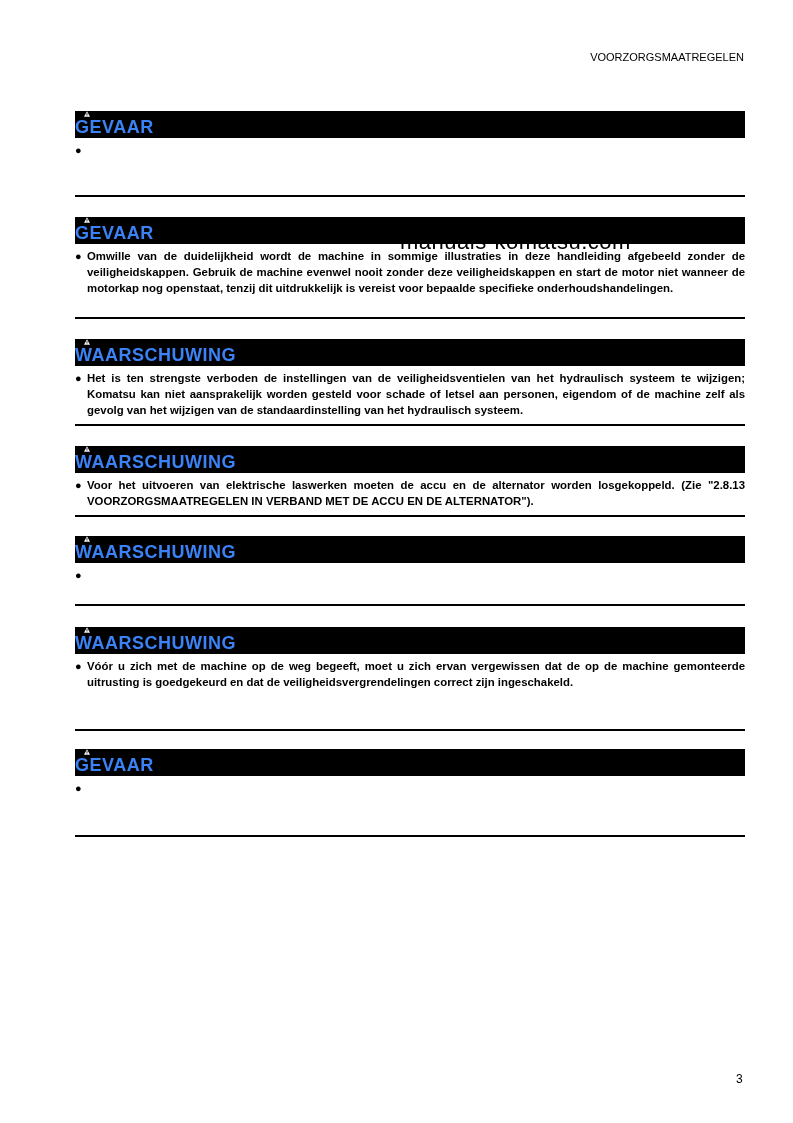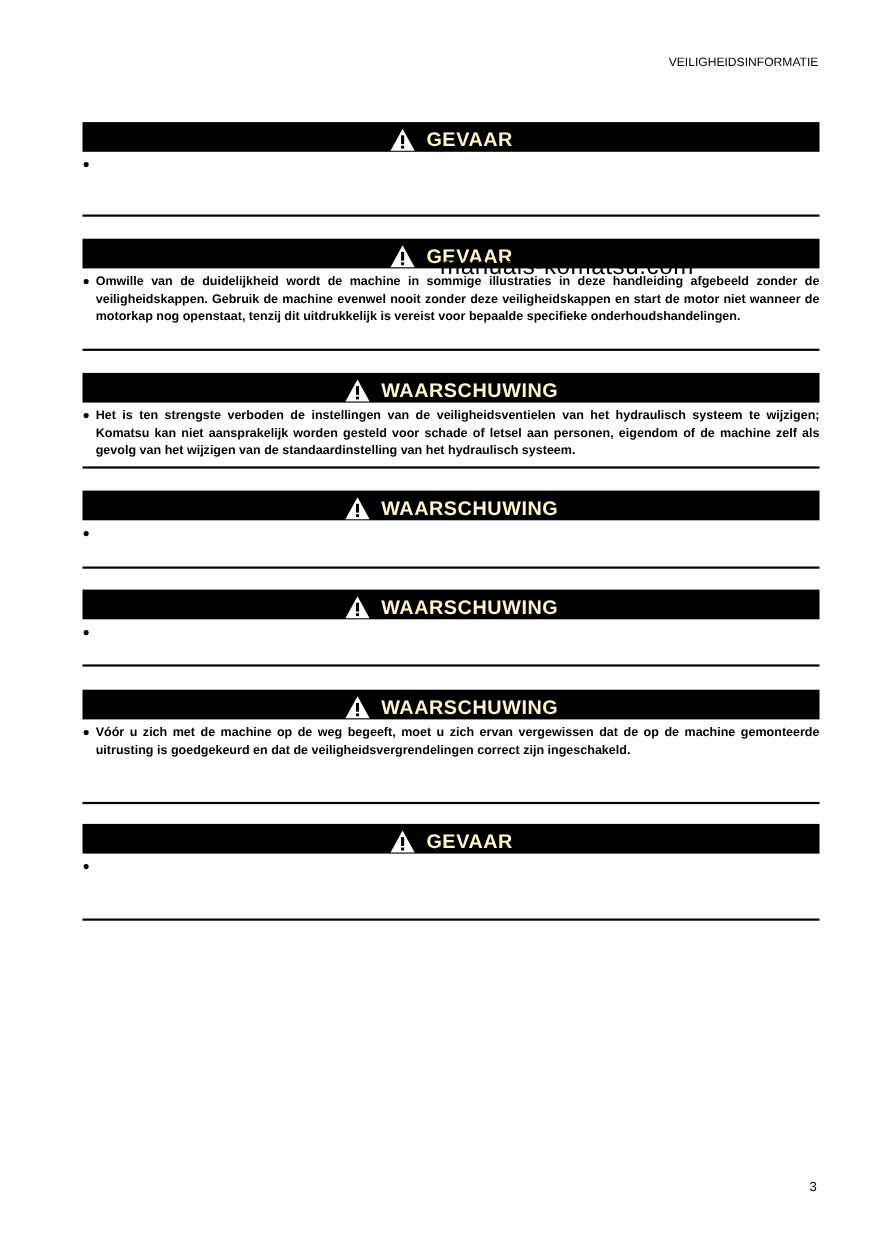--- a/index.html
+++ b/index.html
@@ -1,36 +1,36 @@
 <!DOCTYPE html>
 <html><head>
 <meta charset="utf-8">
 <style>
   html, body { margin: 0; padding: 0; background: #ffffff; }
   body { width: 793px; height: 1123px; position: relative; overflow: hidden;
          font-family: "Liberation Sans", "DejaVu Sans", sans-serif; color: #000; }
   .running-header { position: absolute; top: 51px; right: 49px; font-size: 11px; letter-spacing: 0; }
   .page-number { position: absolute; top: 1072px; left: 736px; font-size: 12px; }
   .block { position: absolute; left: 75px; width: 670px; }
-  .block-header { background: #000; color: #fef9c3; height: 27px; display: flex;
-                  align-items: flex-end; justify-content: center; }
+  .block-header { background: #000; color: #3b82f6; height: 27px; display: flex;
+                  align-items: flex-start; justify-content: center; flex-direction: column; }
   .block-header .icon { width: 24px; height: 22px; margin-right: 10px; display: inline-block; }
   .block-header .title { font-size: 18px; font-weight: bold; letter-spacing: 0.5px; }
   .block-body { position: relative; padding: 4px 0 0 12px; font-size: 11.4px; line-height: 16px;
                 font-weight: bold; text-align: justify; }
   .block-body .bullet { position: absolute; left: 0; top: 4px; font-size: 11px; }
   .block-body p { margin: 0; }
   .block-rule { border-top: 2px solid #000; }
   .watermark { position: absolute; top: 229px; left: 400px; font-size: 22px; color: #000;
                font-weight: normal; letter-spacing: 0.5px; white-space: nowrap; text-align: center; }
 </style>
 </head>
 <body>
 
-<div class="running-header">VEILIGHEIDSINFORMATIE</div>
+<div class="running-header">VOORZORGSMAATREGELEN</div>
 
 <div class="block" style="top:111px;">
   <div class="block-header">
     <svg class="icon" viewBox="0 0 24 22">
         <polygon points="12,1 23,21 1,21" fill="#fff"></polygon>
         <rect x="10.6" y="7" width="2.8" height="8" fill="#000"></rect>
         <rect x="10.6" y="16.5" width="2.8" height="2.6" fill="#000"></rect>
       </svg>
     <span class="title">GEVAAR</span>
   </div>
@@ -78,20 +78,21 @@
   <div class="block-header">
     <svg class="icon" viewBox="0 0 24 22">
         <polygon points="12,1 23,21 1,21" fill="#fff"></polygon>
         <rect x="10.6" y="7" width="2.8" height="8" fill="#000"></rect>
         <rect x="10.6" y="16.5" width="2.8" height="2.6" fill="#000"></rect>
       </svg>
     <span class="title">WAARSCHUWING</span>
   </div>
   <div class="block-body" style="height:38px;">
     <span class="bullet">●</span>
+    <p>Voor het uitvoeren van elektrische laswerken moeten de accu en de alternator worden losgekoppeld. (Zie "2.8.13 VOORZORGSMAATREGELEN IN VERBAND MET DE ACCU EN DE ALTERNATOR").</p>
   </div>
   <div class="block-rule"></div>
 </div>
 
 <div class="block" style="top:536px;">
   <div class="block-header">
     <svg class="icon" viewBox="0 0 24 22">
         <polygon points="12,1 23,21 1,21" fill="#fff"></polygon>
         <rect x="10.6" y="7" width="2.8" height="8" fill="#000"></rect>
         <rect x="10.6" y="16.5" width="2.8" height="2.6" fill="#000"></rect>

